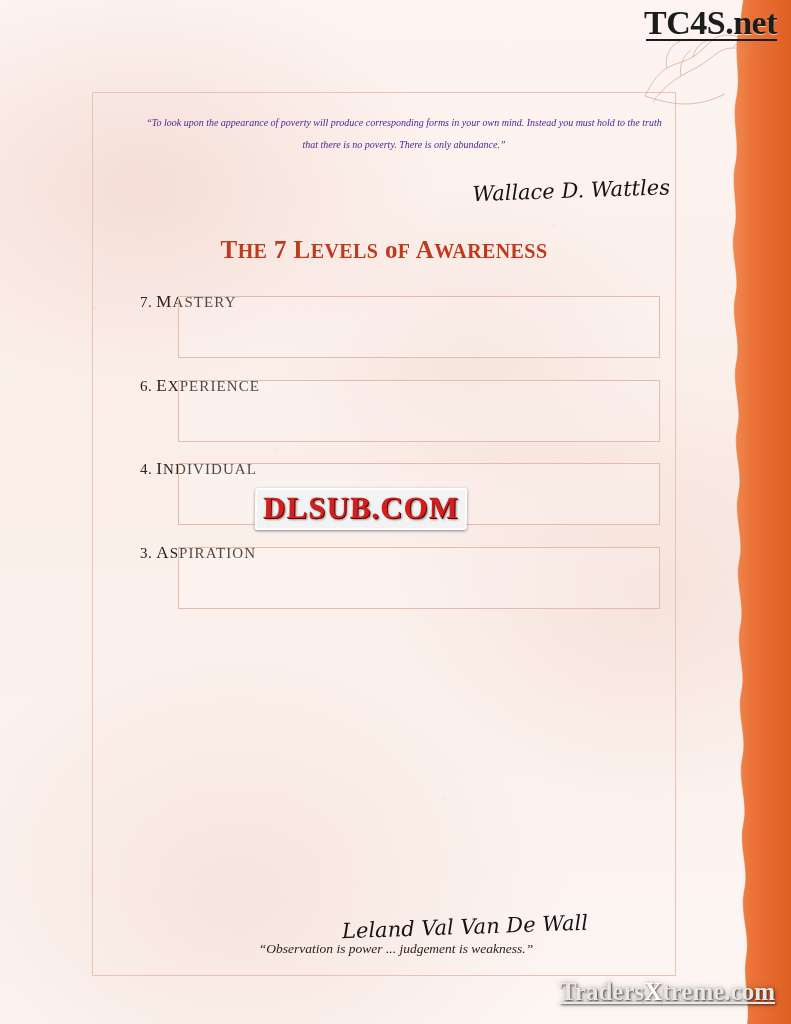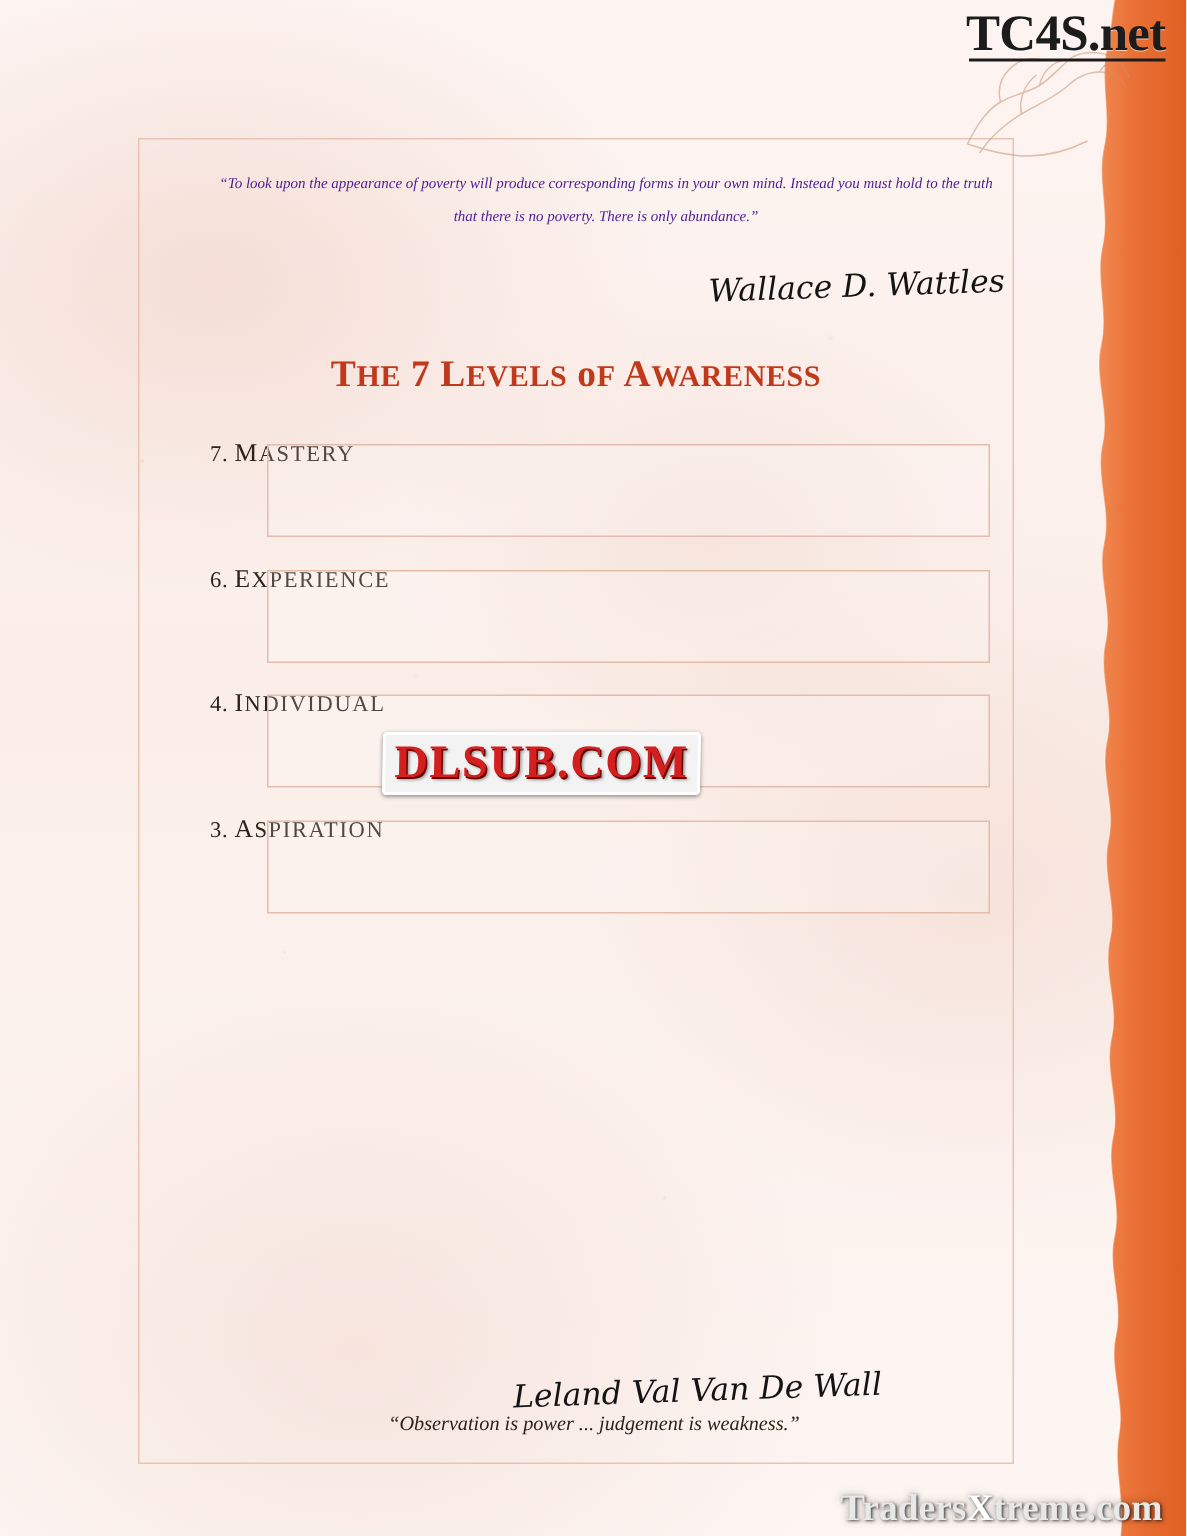--- a/index.html
+++ b/index.html
@@ -217,27 +217,28 @@
     background: #f3f3f3;
     padding: 2px 8px 4px;
     border-radius: 3px;
     box-shadow: 0 1px 3px rgba(0,0,0,.45), inset 0 0 0 2px #ffffff;
     text-shadow: 1px 1px 0 #6d0000, 2px 2px 2px rgba(0,0,0,.4);
     transform: skewX(-1deg);
   }
   .watermark-bottom {
     position: absolute;
     right: 16px;
-    bottom: 4px;
+    bottom: 18px;
     z-index: 9;
     font-family: "Liberation Serif", serif;
     font-weight: bold;
     font-size: 25px;
     color: #e8e8e8;
     text-shadow: 1px 1px 2px rgba(0,0,0,.65), 0 0 6px rgba(0,0,0,.35);
+    text-decoration: underline;
   }
   .watermark-bottom .hi { color: #ffffff; }
 </style>
 </head>
 <body>
 
 <div class="page-bg"></div>
 
 <div class="right-band">
   <svg width="70" height="1024" viewBox="0 0 70 1024" xmlns="http://www.w3.org/2000/svg" aria-hidden="true">

